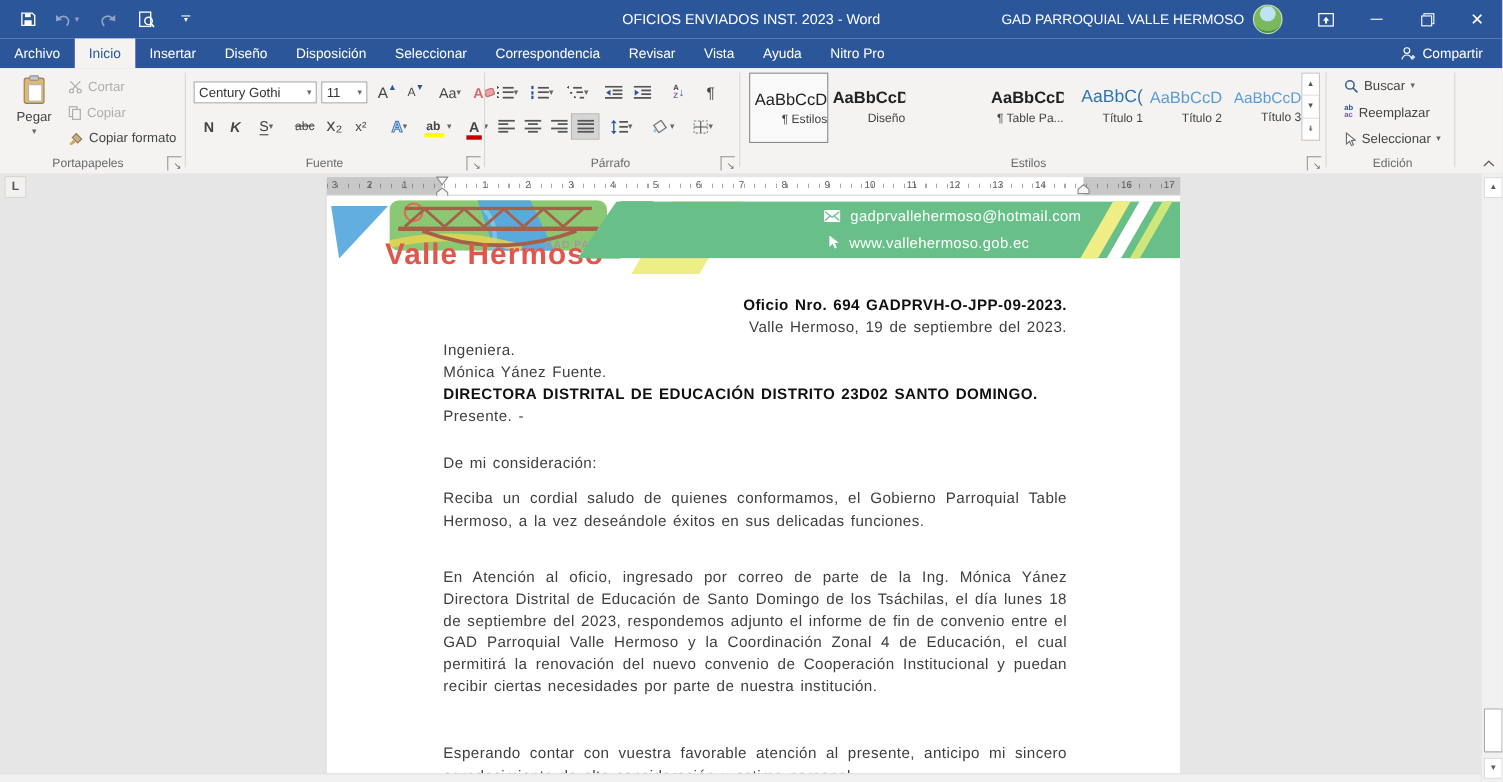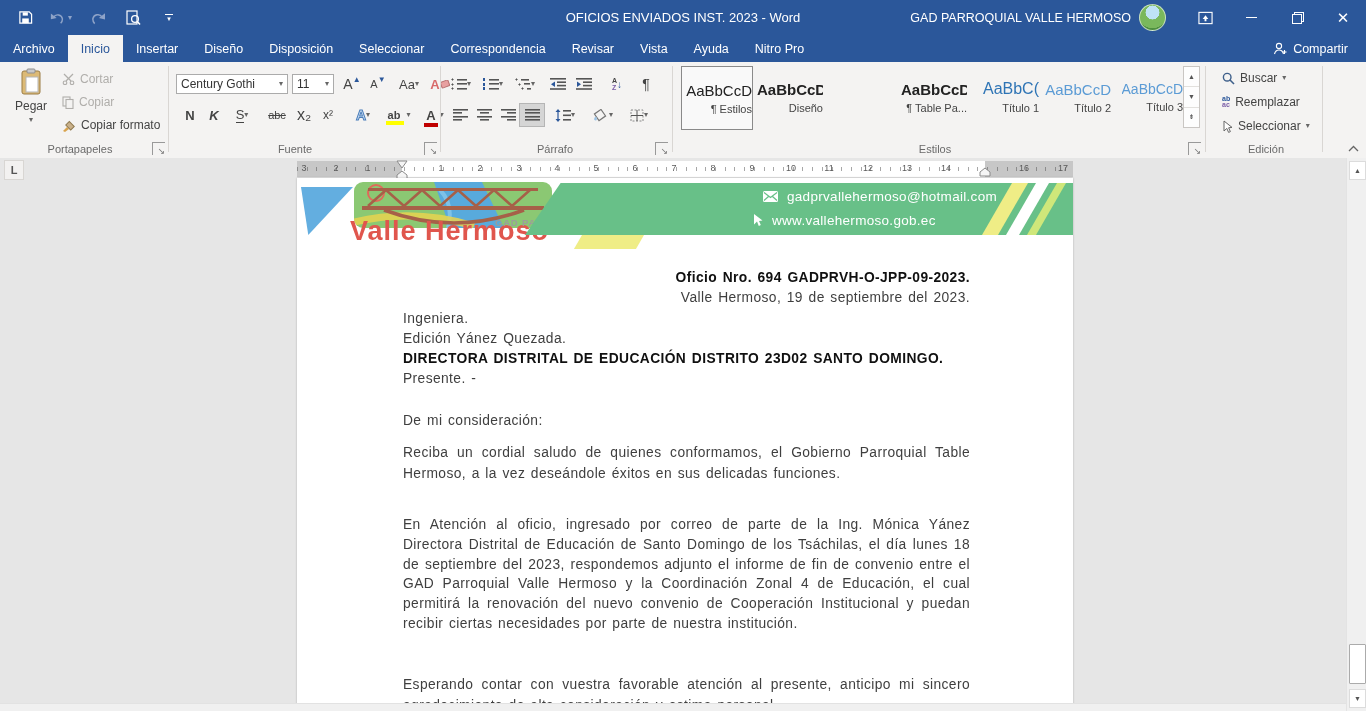--- a/index.html
+++ b/index.html
@@ -555,21 +555,21 @@
           </svg>
         </span>
         <span class="brand">Valle Hermoso</span>
         <span class="brand-pre">GAD PARROQUIAL</span>
         <div class="stripe" style="left:252px;top:3px;width:30px;height:52px;background:#4fb26c;"></div>
         <div class="stripe" style="left:296px;top:3px;width:62px;height:66px;background:#efed86;"></div>
         <div class="band"></div>
         <div class="stripe" style="left:700px;top:3px;width:16px;height:52px;background:#efed86;"></div>
         <div class="stripe" style="left:724px;top:3px;width:13px;height:52px;background:#ffffff;"></div>
         <div class="stripe" style="left:745px;top:3px;width:9px;height:52px;background:#cfe77a;"></div>
-        <div class="contact" style="left:452px;top:9px;margin-left:14px;">
+        <div class="contact" style="left:452px;top:9px;">
           <span>
             <svg width="15" height="11" viewBox="0 0 15 11">
                 <rect width="15" height="11" rx="1.5" fill="#fff"></rect>
                 <path d="M1 1.5 L7.5 6.5 L14 1.5 M1 9.5 L5.5 5.5 M14 9.5 L9.5 5.5" stroke="#68c088" stroke-width="1.2" fill="none"></path>
               </svg>
           </span>
           <span>gadprvallehermoso@hotmail.com</span>
         </div>
         <div class="contact" style="left:455px;top:33px;">
           <span>
@@ -578,21 +578,21 @@
               </svg>
           </span>
           <span>www.vallehermoso.gob.ec</span>
         </div>
       </div>
 
       <div class="letter">
         <div class="lblk rt bold" style="top:90px;">Oficio Nro. 694 GADPRVH-O-JPP-09-2023.</div>
         <div class="lblk rt" style="top:110px;">Valle Hermoso, 19 de septiembre del 2023.</div>
         <div class="lblk" style="top:131px;">Ingeniera.</div>
-        <div class="lblk" style="top:151px;">Edición Yánez Quezada.</div>
+        <div class="lblk" style="top:151px;">Mónica Yánez Fuente.</div>
         <div class="lblk bold" style="top:171px;">DIRECTORA DISTRITAL DE EDUCACIÓN DISTRITO 23D02 SANTO DOMINGO.</div>
         <div class="lblk" style="top:191px;">Presente. -</div>
         <div class="lblk" style="top:233px;">De mi consideración:</div>
         <div class="lblk just" style="top:264px;line-height:21px;">Reciba un cordial saludo de quienes conformamos, el Gobierno Parroquial Table Hermoso, a la vez deseándole éxitos en sus delicadas funciones.</div>
         <div class="lblk just" style="top:337px;line-height:19.8px;">En Atención al oficio, ingresado por correo de parte de la Ing. Mónica Yánez Directora Distrital de Educación de Santo Domingo de los Tsáchilas, el día lunes 18 de septiembre del 2023, respondemos adjunto el informe de fin de convenio entre el GAD Parroquial Valle Hermoso y la Coordinación Zonal 4 de Educación, el cual permitirá la renovación del nuevo convenio de Cooperación Institucional y puedan recibir ciertas necesidades por parte de nuestra institución.</div>
         <div class="lblk just" style="top:496px;line-height:21px;">Esperando contar con vuestra favorable atención al presente, anticipo mi sincero agradecimiento de alta consideración y estima personal.</div>
       </div>
     </div>
 
     <div class="vscroll">

